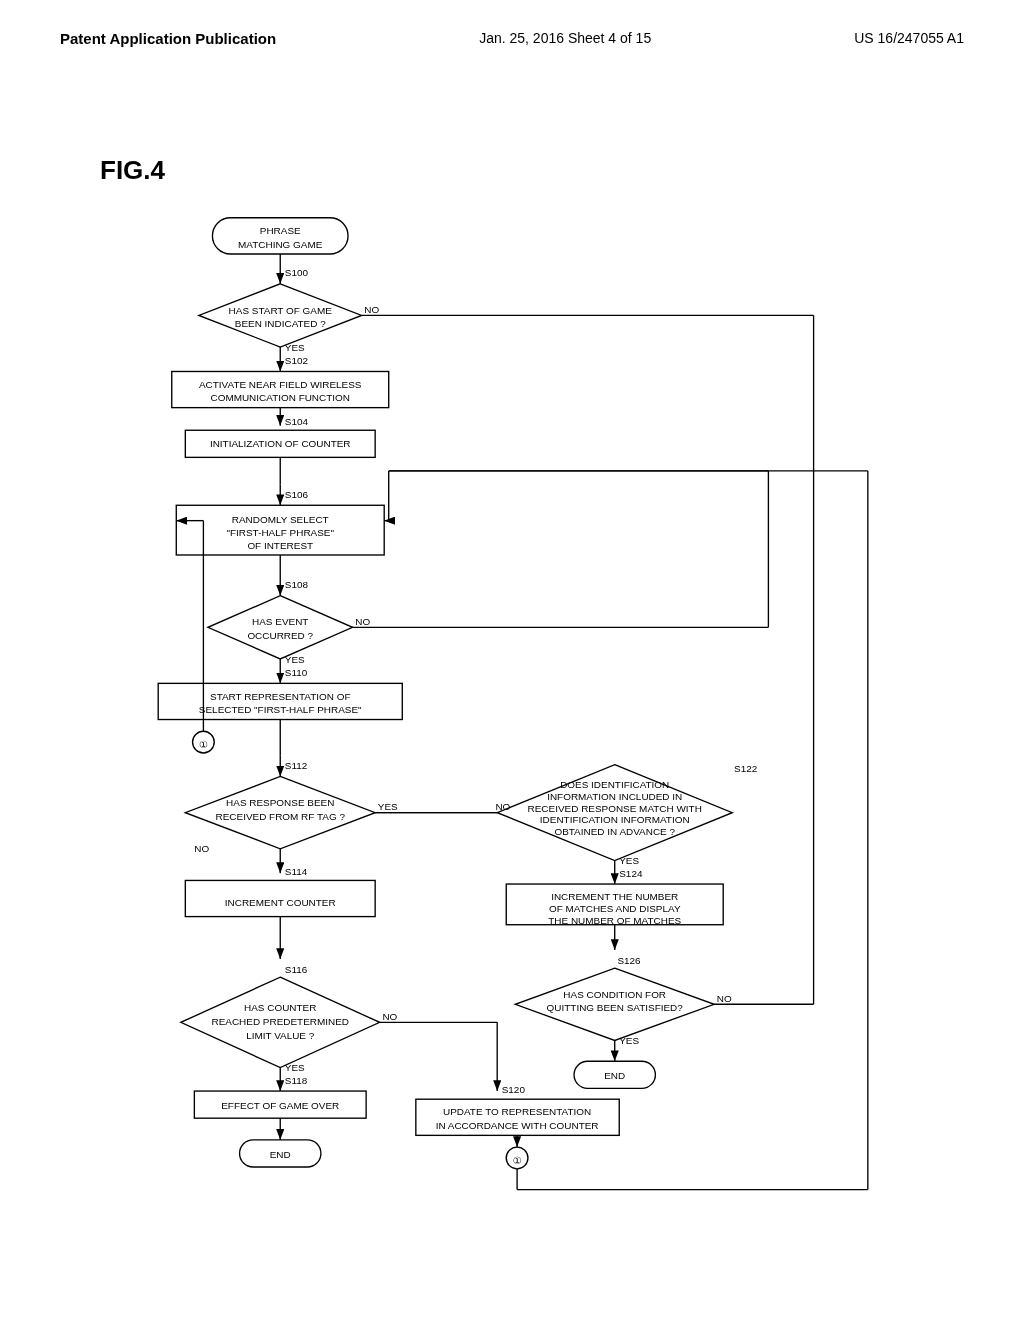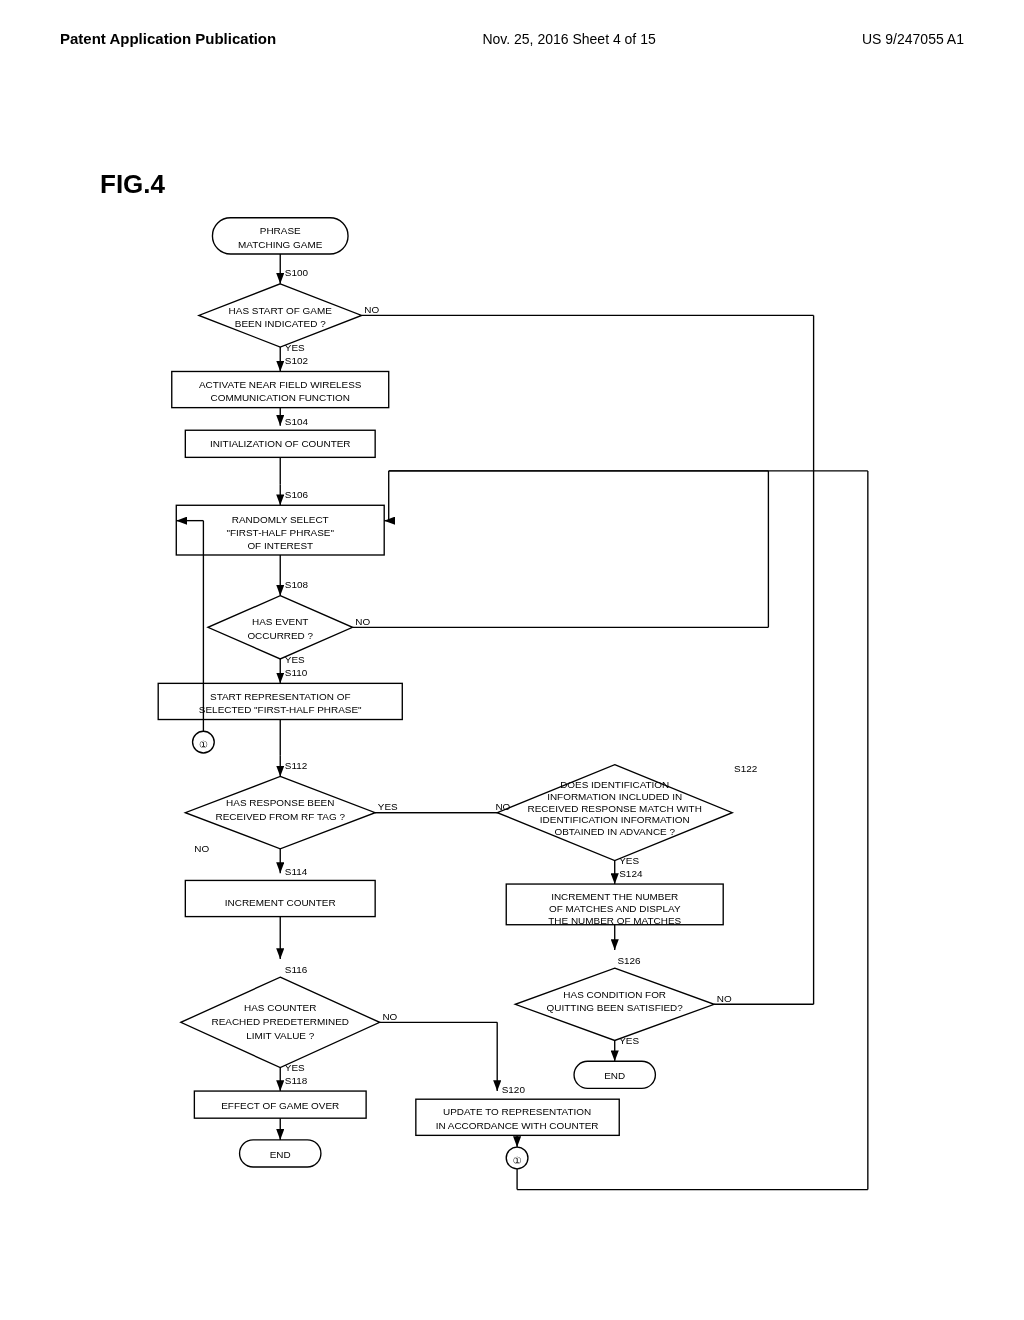--- a/index.html
+++ b/index.html
@@ -8,42 +8,42 @@
       font-family: Arial, sans-serif;
       width: 1024px;
       min-height: 1320px;
       position: relative;
       overflow: hidden;
     }
 
     .page-header {
       display: flex;
       justify-content: space-between;
-      align-items: flex-end;
+      align-items: flex-start;
       padding: 30px 60px 10px 60px;
       font-size: 14px;
     }
 
     .header-left {
       font-weight: bold;
       font-size: 15px;
     }
 
     .header-center {
       font-size: 14px;
     }
 
     .header-right {
       font-size: 14px;
     }
 
     .fig-label {
       position: absolute;
       left: 100px;
-      top: 169px;
+      top: 155px;
       font-size: 26px;
       font-weight: bold;
     }
 
     
     .flowchart {
       position: absolute;
       left: 0;
       top: 130px;
       width: 904px;
@@ -90,22 +90,22 @@
       fill: none;
       stroke: black;
       stroke-width: 1.5;
     }
   </style>
 </head>
 <body>
 
 <div class="page-header">
   <span class="header-left">Patent Application Publication</span>
-  <span class="header-center">Nov. 25, 2016  Sheet 4 of 15</span>
-  <span class="header-right">US 9/247055 A1</span>
+  <span class="header-center">Jan. 25, 2016  Sheet 4 of 15</span>
+  <span class="header-right">US 16/247055 A1</span>
 </div>
 
 <div class="fig-label">FIG.4</div>
 
 <div class="flowchart">
 <svg viewBox="0 0 1000 1170" xmlns="http://www.w3.org/2000/svg">
   <defs>
     <marker id="arrowhead" markerWidth="8" markerHeight="6" refX="8" refY="3" orient="auto">
       <polygon points="0 0, 8 3, 0 6" fill="black"></polygon>
     </marker>

